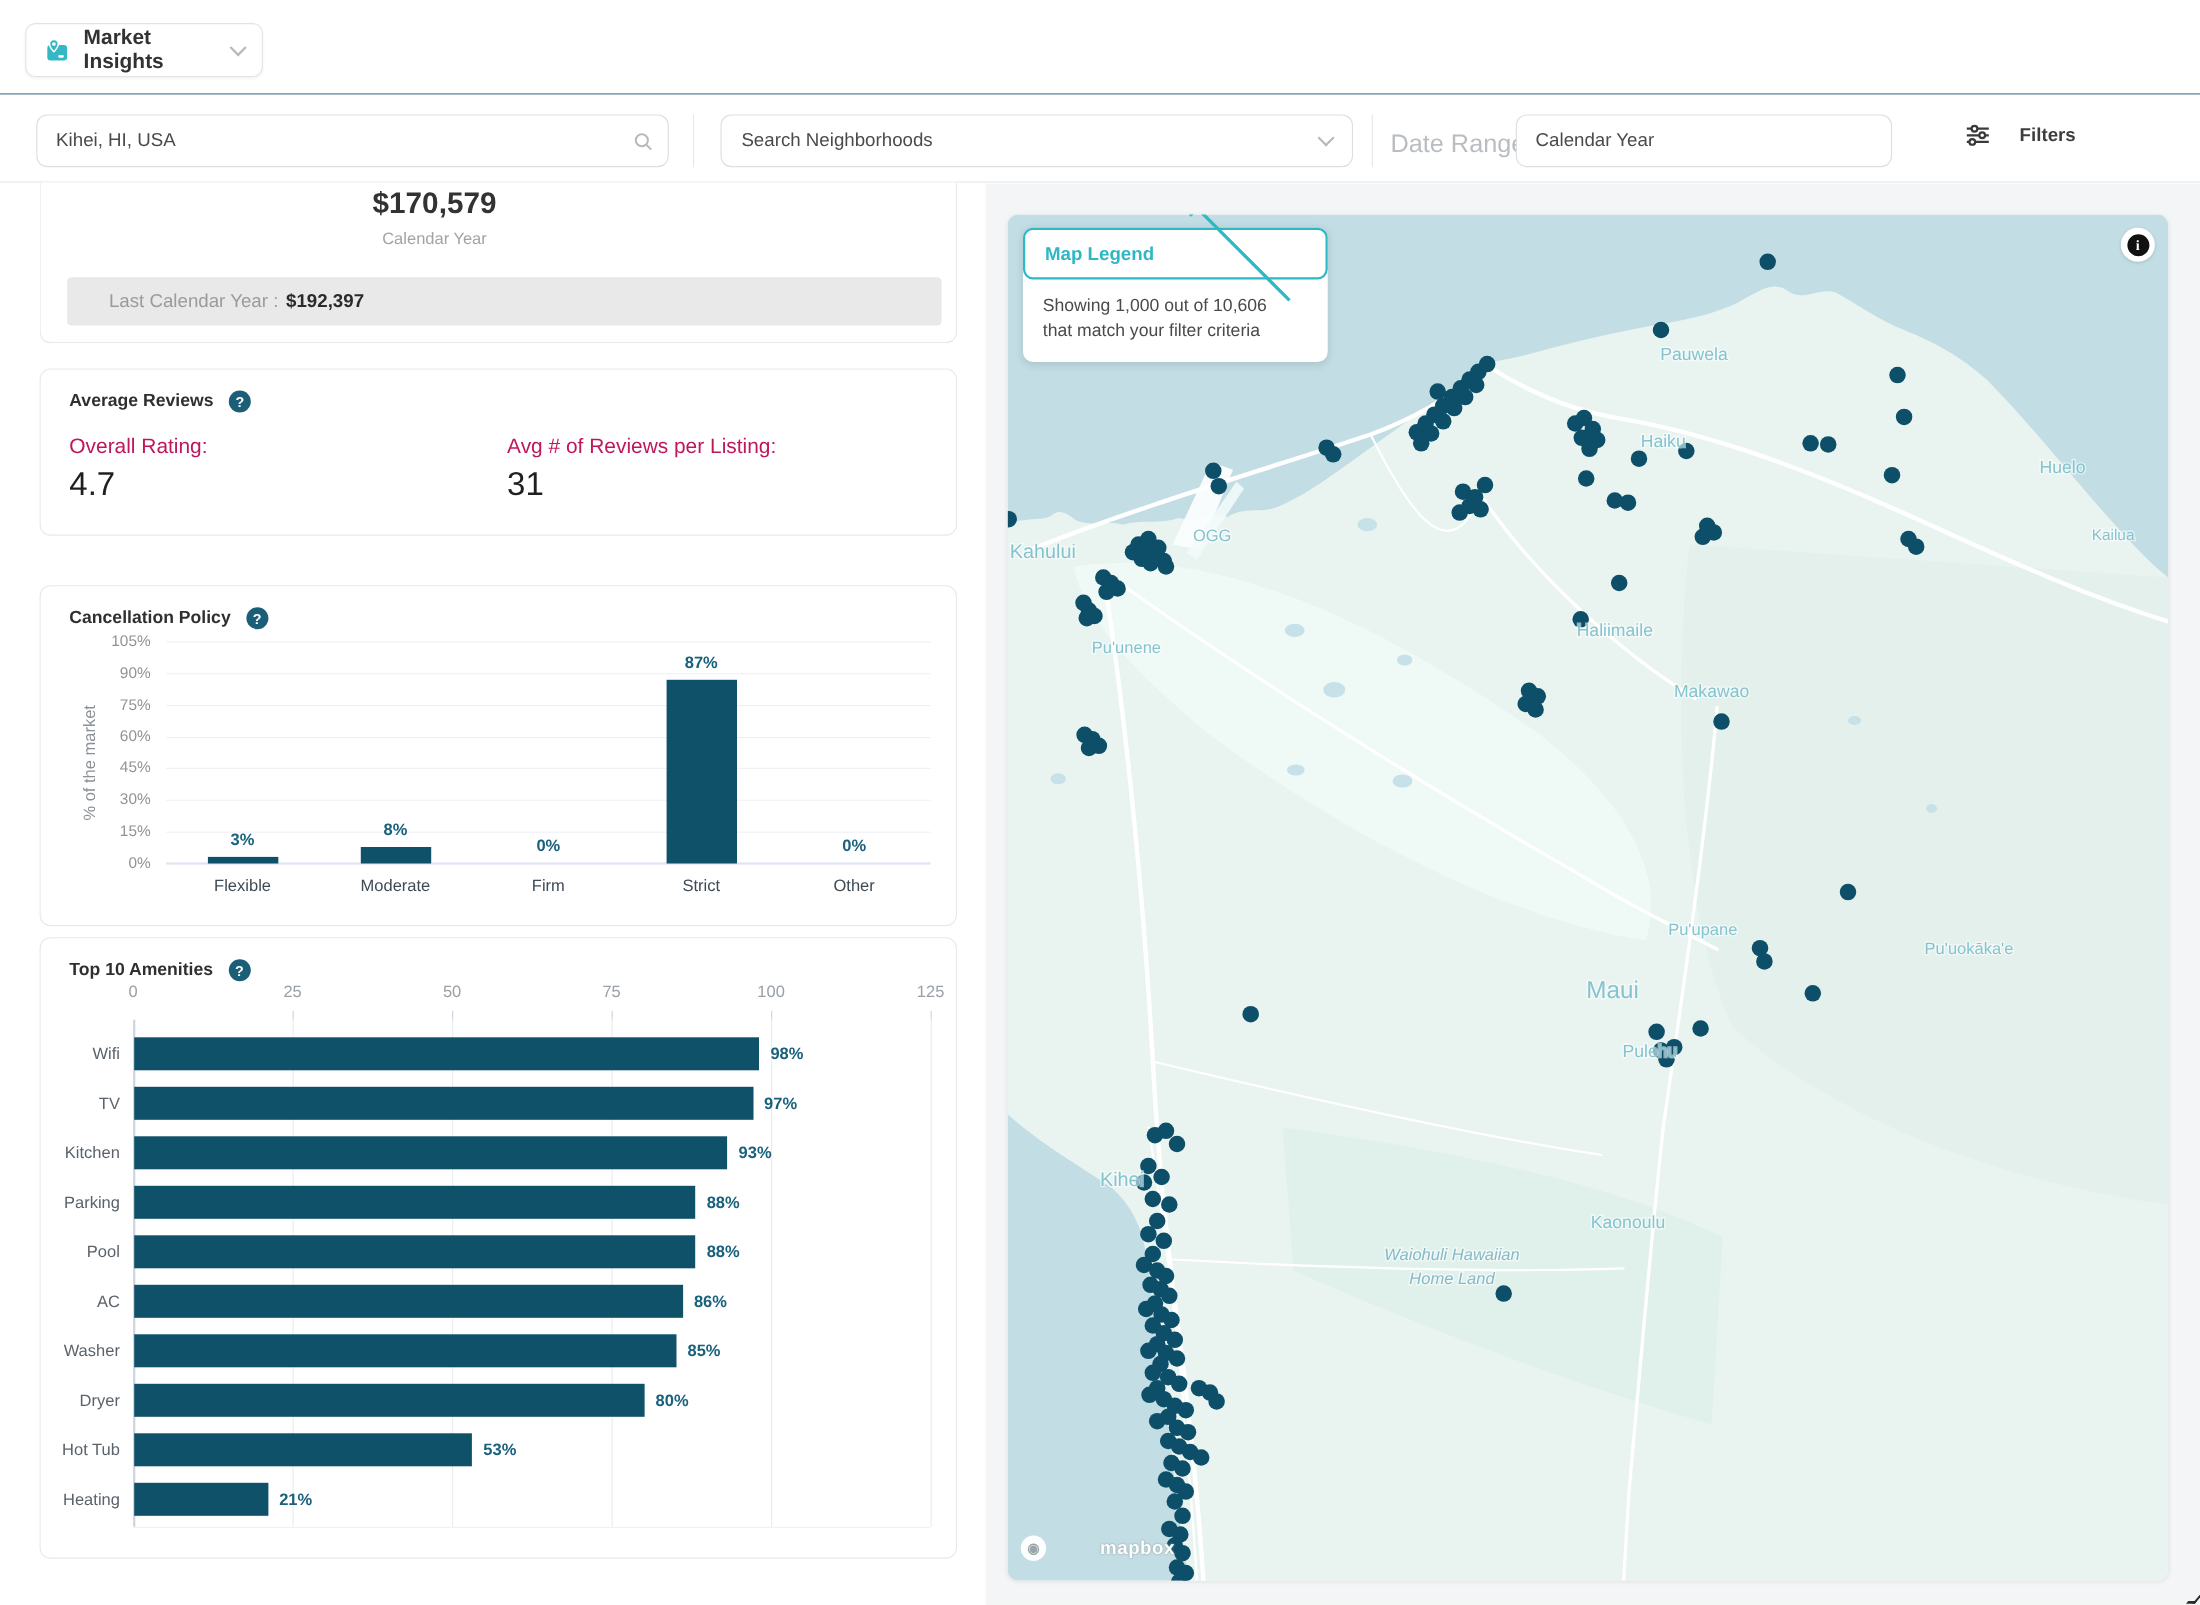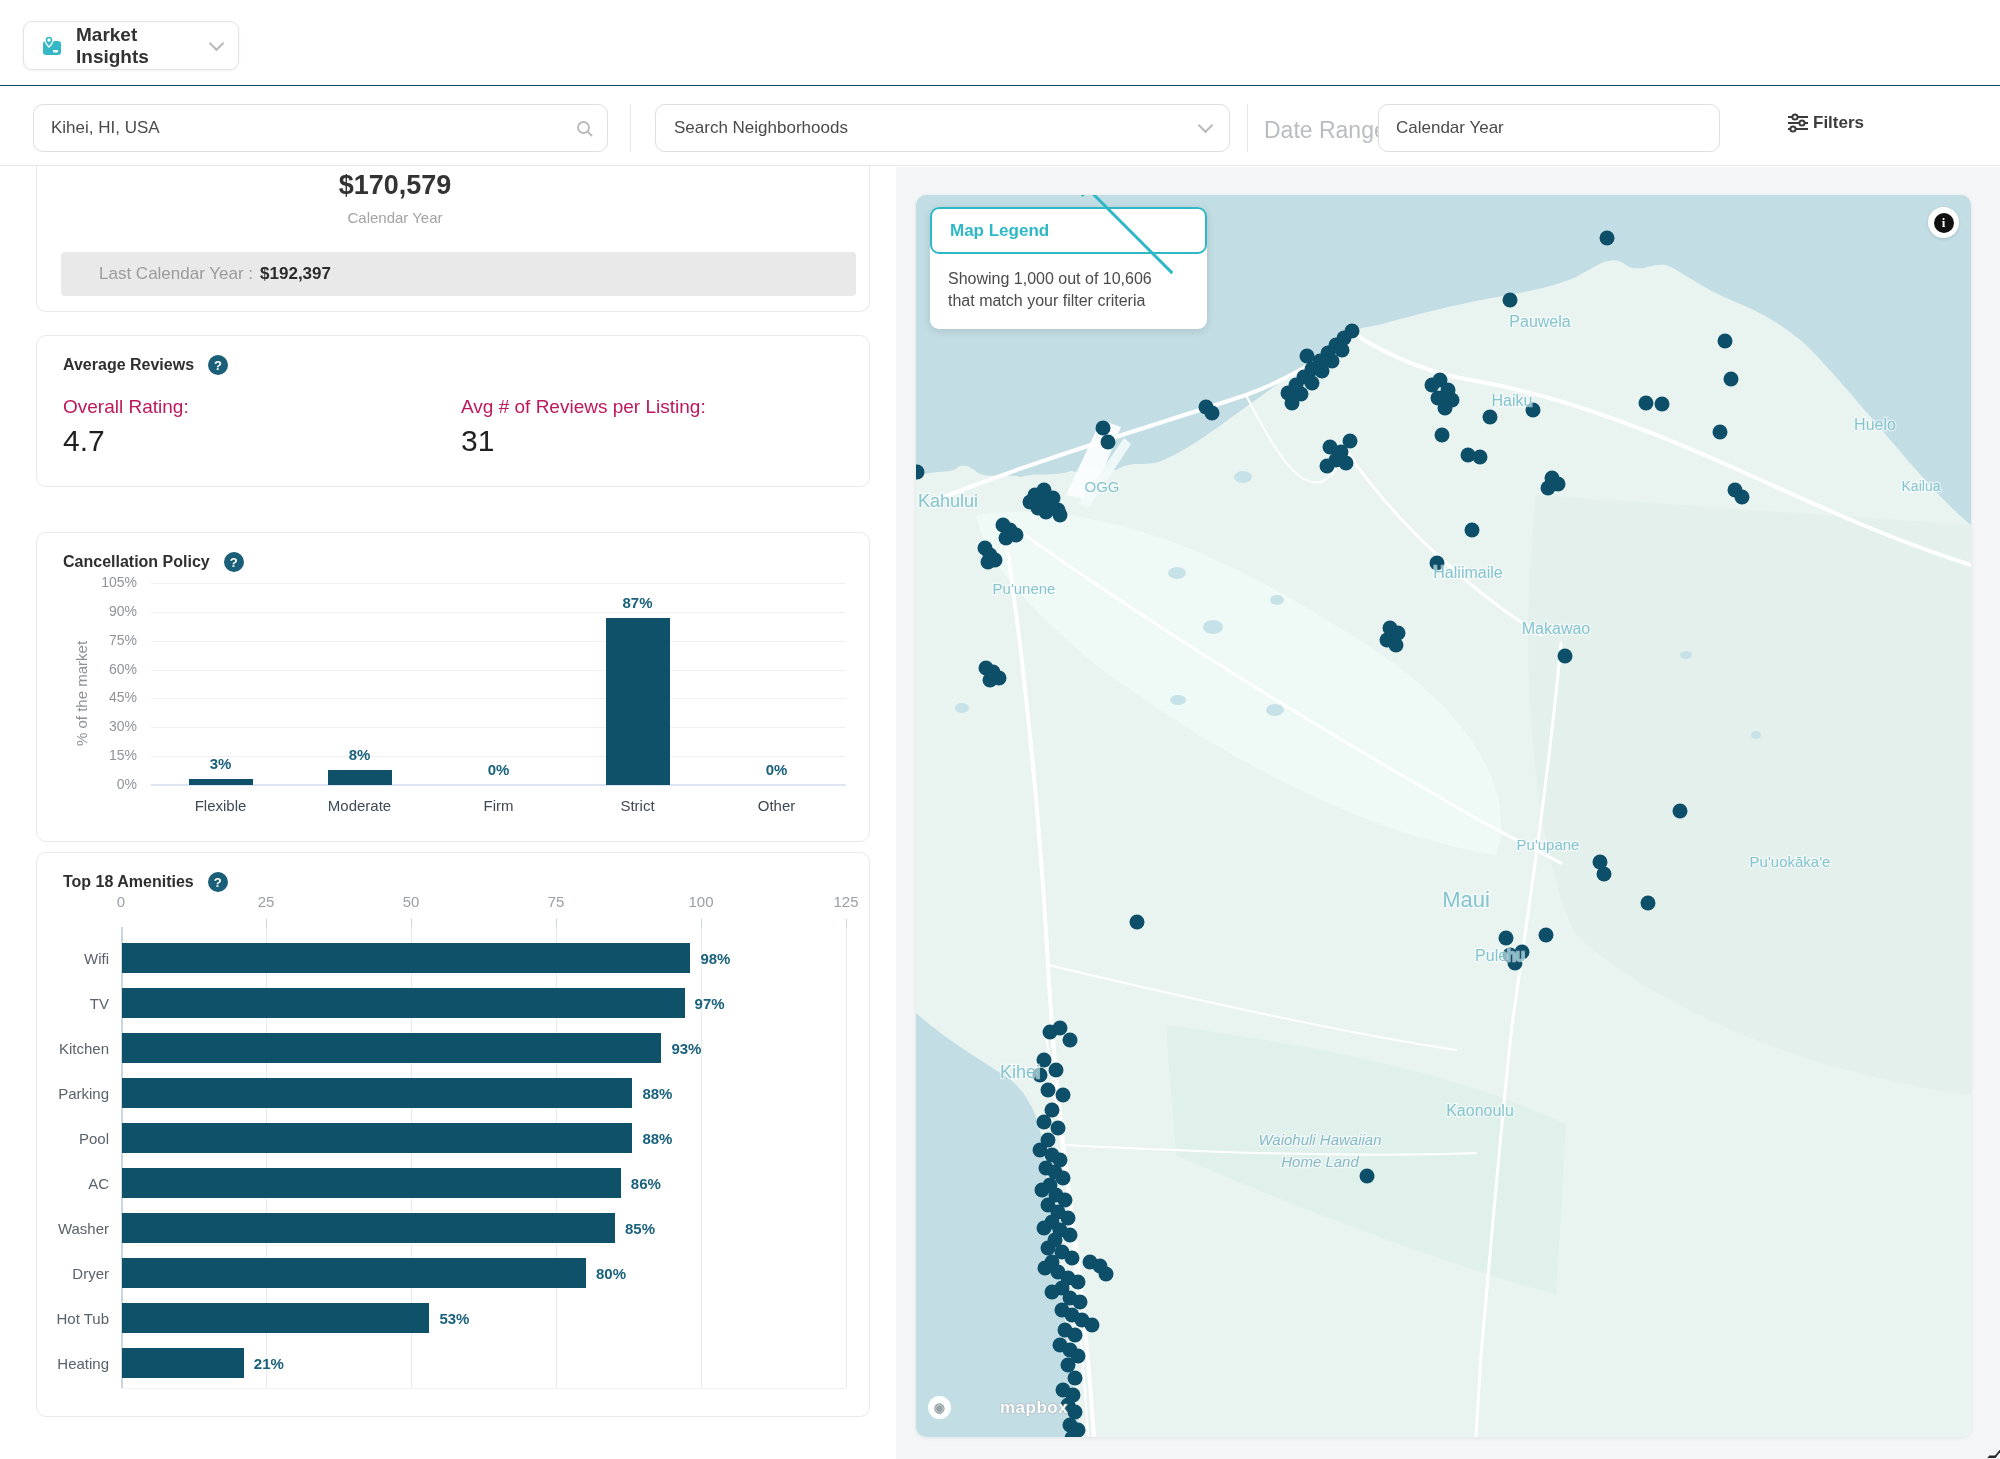--- a/index.html
+++ b/index.html
@@ -22,21 +22,21 @@
 
   
   .filter-bar { left:0; top:86px; width:2000px; height:80px; background:#fff; border-bottom:1px solid #e6e6e6; }
   .f-input { position:absolute; top:18px; height:48px; border:1px solid #dedede; border-radius:10px;
     background:#fff; font-size:17px; color:#4a4a4a; padding:0 44px 0 17px; outline:none;
     font-family:"Liberation Sans", sans-serif; }
   .v-div { position:absolute; top:18px; width:1px; height:48px; background:#e8e8e8; }
   .selectbox { position:absolute; top:18px; height:48px; border:1px solid #dedede; border-radius:10px;
     background:#fff; display:flex; align-items:center; padding:0 18px; font-size:17px; color:#4a4a4a; cursor:pointer; }
   .gray-label { position:absolute; top:31px; font-size:23px; color:#b9bdc1; }
-  .filters-btn { position:absolute; top:27px; display:flex; gap:3px; align-items:center; cursor:pointer; }
+  .filters-btn { position:absolute; top:27px; display:flex; gap:26px; align-items:center; cursor:pointer; }
   .filters-btn span { font-size:17px; font-weight:600; color:#3d3d3d; }
 
   
   .card { position:absolute; left:36px; width:834px; background:#fff; border:1px solid #e9e9e9; border-radius:10px; }
   .card-title { position:absolute; left:26px; top:19px; font-size:16px; font-weight:700; color:#2f2f2f;
     display:flex; align-items:center; gap:14px; }
   .help { width:20px; height:20px; border-radius:50%; background:#1b5e78; color:#fff; font-size:13px;
     font-weight:700; display:inline-flex; align-items:center; justify-content:center; cursor:pointer; }
 
   .rev-value { position:absolute; left:238px; top:4px; width:240px; text-align:center;
@@ -197,21 +197,21 @@
       <div class="val-label" style="left: 560.5px; top: 60.6286px; width: 80px; text-align: center; position: absolute;">87%</div>
       <div class="cat-label-x" style="left: 540.5px; top: 264px; position: absolute;">Strict</div>
       <div class="val-label" style="left: 699.5px; top: 228px; width: 80px; text-align: center; position: absolute;">0%</div>
       <div class="cat-label-x" style="left: 679.5px; top: 264px; position: absolute;">Other</div>
       <div class="ylab" style="left: 36px; top: 213px; position: absolute;">% of the market</div>
     </div>
 </div>
 
 <div class="card" style="top:852px; height:565px;">
   <div class="card-title">
-    <span>Top 18 Amenities</span>
+    <span>Top 10 Amenities</span>
     <span class="help">?</span>
   </div>
   <div class="abs" id="amenities-chart" style="left:0; top:0; width:834px; height:565px;">
       <div class="xtick" style="left: 54px; top: 40px; position: absolute;">0</div>
       <div class="xtick" style="left: 199px; top: 40px; position: absolute;">25</div>
       <div class="tickmark" style="left: 229px; top: 66px; position: absolute;"></div>
       <div class="gridline-v" style="left: 229px; top: 74px; height: 461px; position: absolute;"></div>
       <div class="xtick" style="left: 344px; top: 40px; position: absolute;">50</div>
       <div class="tickmark" style="left: 374px; top: 66px; position: absolute;"></div>
       <div class="gridline-v" style="left: 374px; top: 74px; height: 461px; position: absolute;"></div>

